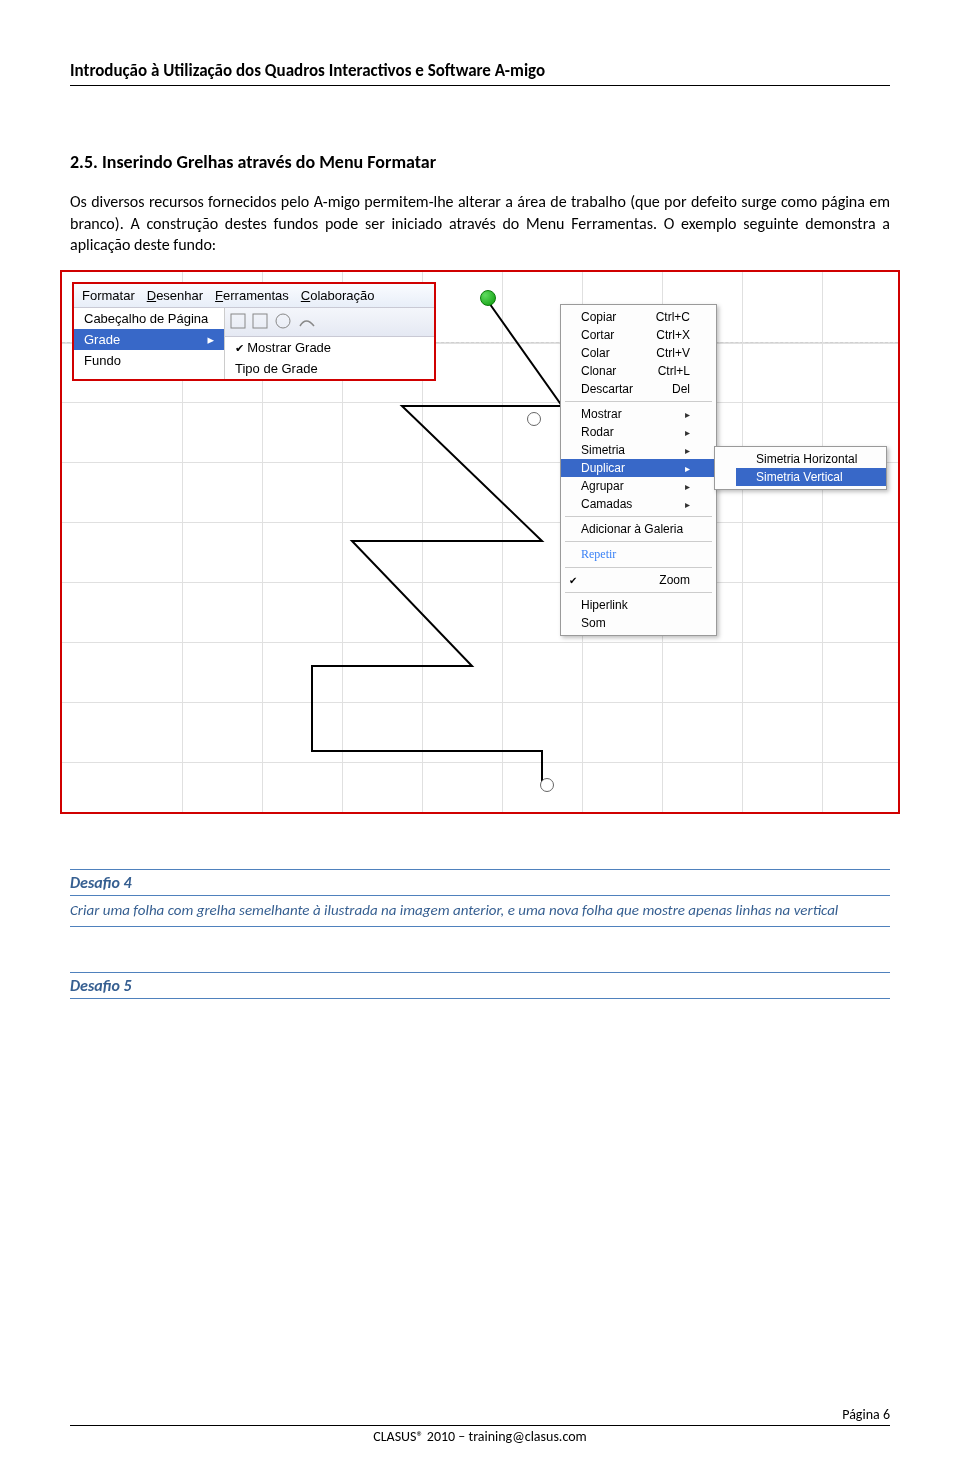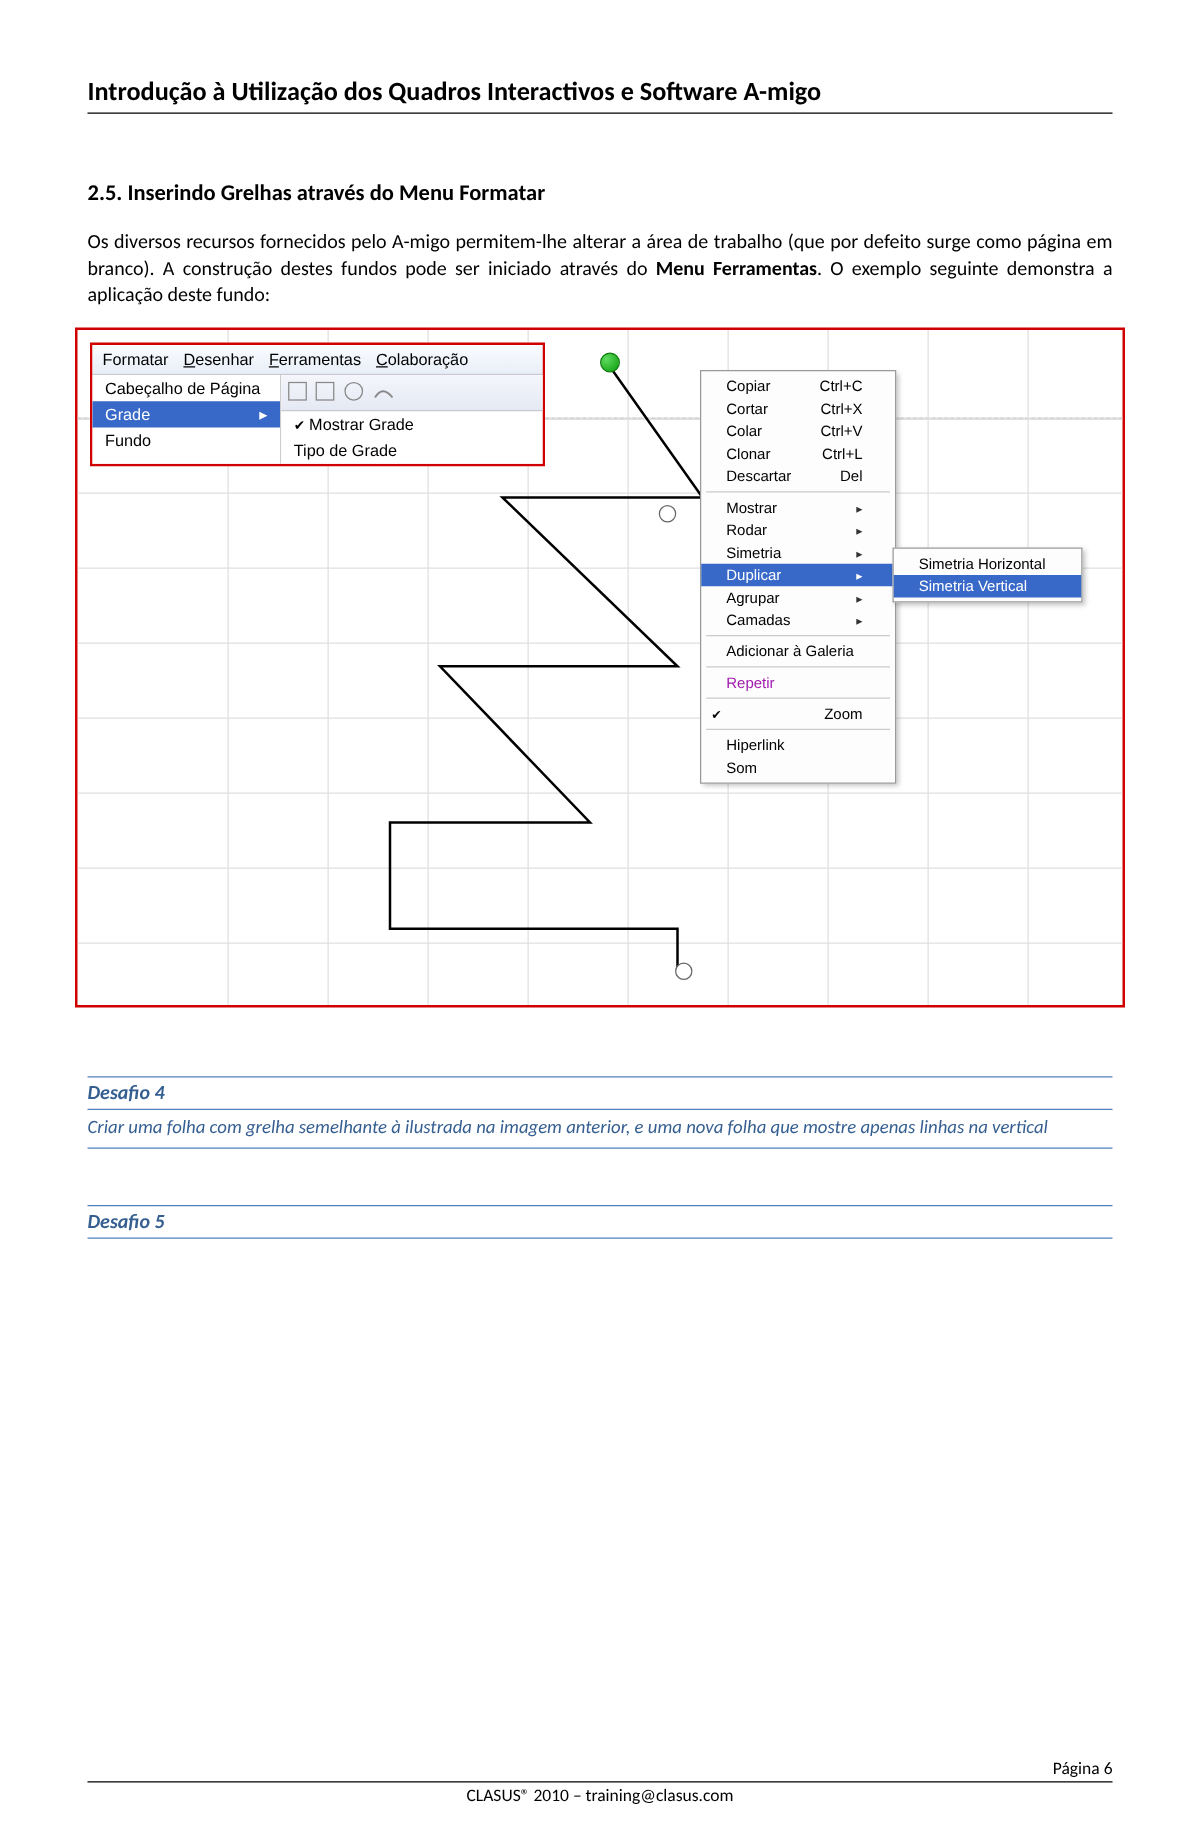--- a/index.html
+++ b/index.html
@@ -11,37 +11,37 @@
     color: #000;
   }
   .page {
     padding: 60px 70px 40px 70px;
     position: relative;
     height: 1475px;
     box-sizing: border-box;
   }
   .header-title {
     font-weight: bold;
-    font-size: 21px;
+    font-size: 17px;
     border-bottom: 1.5px solid #000;
     padding-bottom: 4px;
-    margin-bottom: 52px;
+    margin-bottom: 65px;
   }
   .section-title {
     font-weight: bold;
     font-size: 18px;
     margin-bottom: 18px;
   }
   .body-text {
     font-size: 16px;
     line-height: 1.35;
     text-align: justify;
     margin-bottom: 14px;
   }
-  .bold { font-weight: bold; }
+  .bold { font-weight: normal; }
   .figure {
     border: 2px solid #d00000;
     margin: 8px -10px 8px -10px;
     min-height: 540px;
     position: relative;
     background: #fff;
     overflow: hidden;
   }
   
   .menubox {
@@ -154,25 +154,26 @@
     padding:0;
     height:0;
   }
   .cmi.selected {
     background:#3868c8;
     color:#fff;
   }
   .cmi .arrow::after { content:"▸"; font-size:10px; margin-left:8px; color:#333; }
   .cmi.selected .arrow::after { color:#fff; }
   .cmi .chk::before { content:"✔ "; font-size:10px; margin-left:-12px; }
-  .cmi.disabled { color:#a21caf; }
+  .cmi.disabled { color:#3b82f6;font-family:Liberation Serif, serif; }
   .submenu2 {
     top: 174px;
     left: 652px;
     width: 150px;
+    padding-left: 21px;
   }
   .desafio {
     margin-top: 55px;
     border-top: 1px solid #4f81bd;
   }
   .desafio-title {
     font-weight: bold;
     font-style: italic;
     color: #365f91;
     font-size: 16px;

